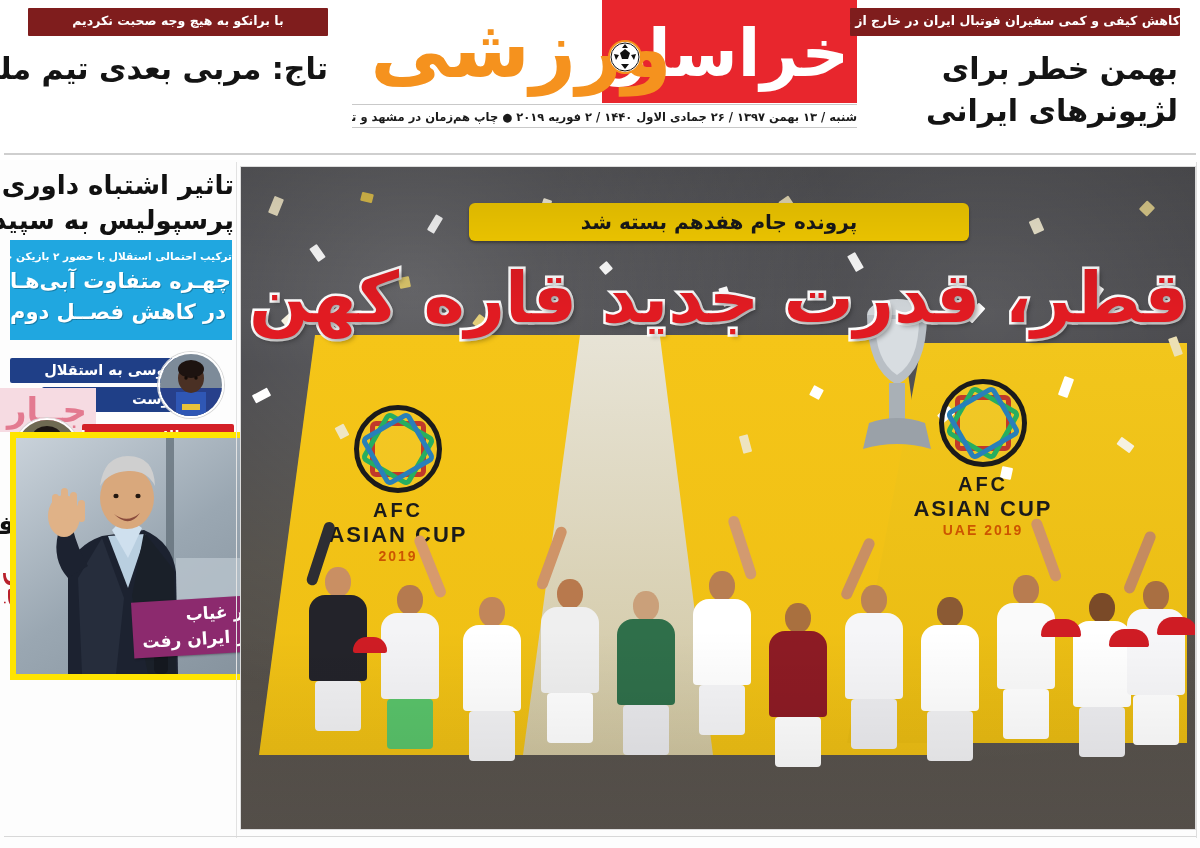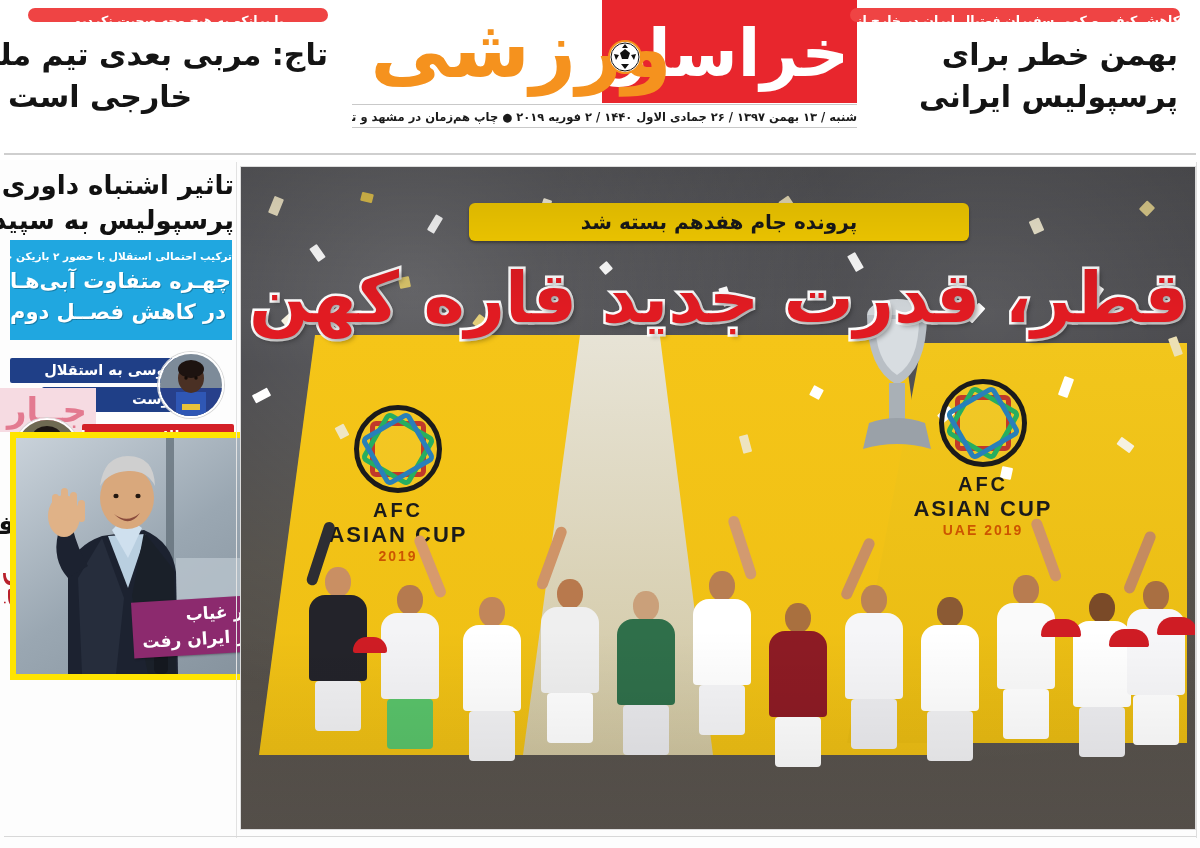--- a/index.html
+++ b/index.html
@@ -17,25 +17,25 @@
   }
 
   
   #masthead { position: absolute; left: 0; top: 0; width: 1200px; height: 160px; background: #ffffff; }
 
   .side-col { position: absolute; top: 8px; width: 348px; height: 145px; }
   #side-left  { left: 4px; }
   #side-right { right: 4px; }
 
   .kicker-bar {
-    background: #ef4444; color: #ffffff;
+    background: #7f1d1d; color: #ffffff;
     font-size: 12.5px; font-weight: bold;
-    text-align: center; line-height: 26px; height: 14px;
+    text-align: center; line-height: 26px; height: 28px;
     letter-spacing: -0.2px; white-space: nowrap; overflow: hidden;
-    border-radius: 10px;
+    border-radius: 1px;
   }
   #side-left .kicker-bar  { width: 300px; margin-right: 24px; }
   #side-right .kicker-bar { width: 330px; margin-right: 16px; }
 
   .side-headline {
     color: #141414; font-weight: bold;
     font-size: 30px; line-height: 42px;
     text-align: center; margin-top: 12px;
     letter-spacing: -0.5px;
   }
@@ -277,21 +277,20 @@
 <body>
 
 <div id="page">
 
   <div id="masthead">
 
     <div class="side-col" id="side-left">
       <div class="kicker-bar">با برانکو به هیچ وجه صحبت نکردیم</div>
       <div class="side-headline">
         <span class="ln">تاج: مربی بعدی تیم ملی</span>
-        <span class="ln">خارجی است</span>
       </div>
     </div>
 
     <div id="logo-block">
       <div id="logo-art">
         <div id="logo-red"></div>
         <div id="logo-kh">خراسان</div>
         <div id="logo-varzeshi">ورزشی</div>
         <div id="logo-ball">
           <svg width="30" height="30" viewBox="0 0 30 30">
@@ -304,21 +303,21 @@
           </svg>
         </div>
       </div>
       <div id="dateline">شنبه / ۱۳ بهمن ۱۳۹۷ / ۲۶ جمادی الاول ۱۴۴۰ / ۲ فوریه ۲۰۱۹ ● چاپ هم‌زمان در مشهد و تهران</div>
     </div>
 
     <div class="side-col" id="side-right">
       <div class="kicker-bar">کاهش کیفی و کمی سفیران فوتبال ایران در خارج از مرزها</div>
       <div class="side-headline">
         <span class="ln">بهمن خطر برای</span>
-        <span class="ln">پرسپولیس ایرانی</span>
+        <span class="ln">لژیونرهای ایرانی</span>
       </div>
     </div>
 
     <div id="mast-rule"></div>
   </div>
 
   <div id="sidebar">
 
     <div class="sb-headline">
       <span class="ln">تاثیر اشتباه داوری در گل</span>

